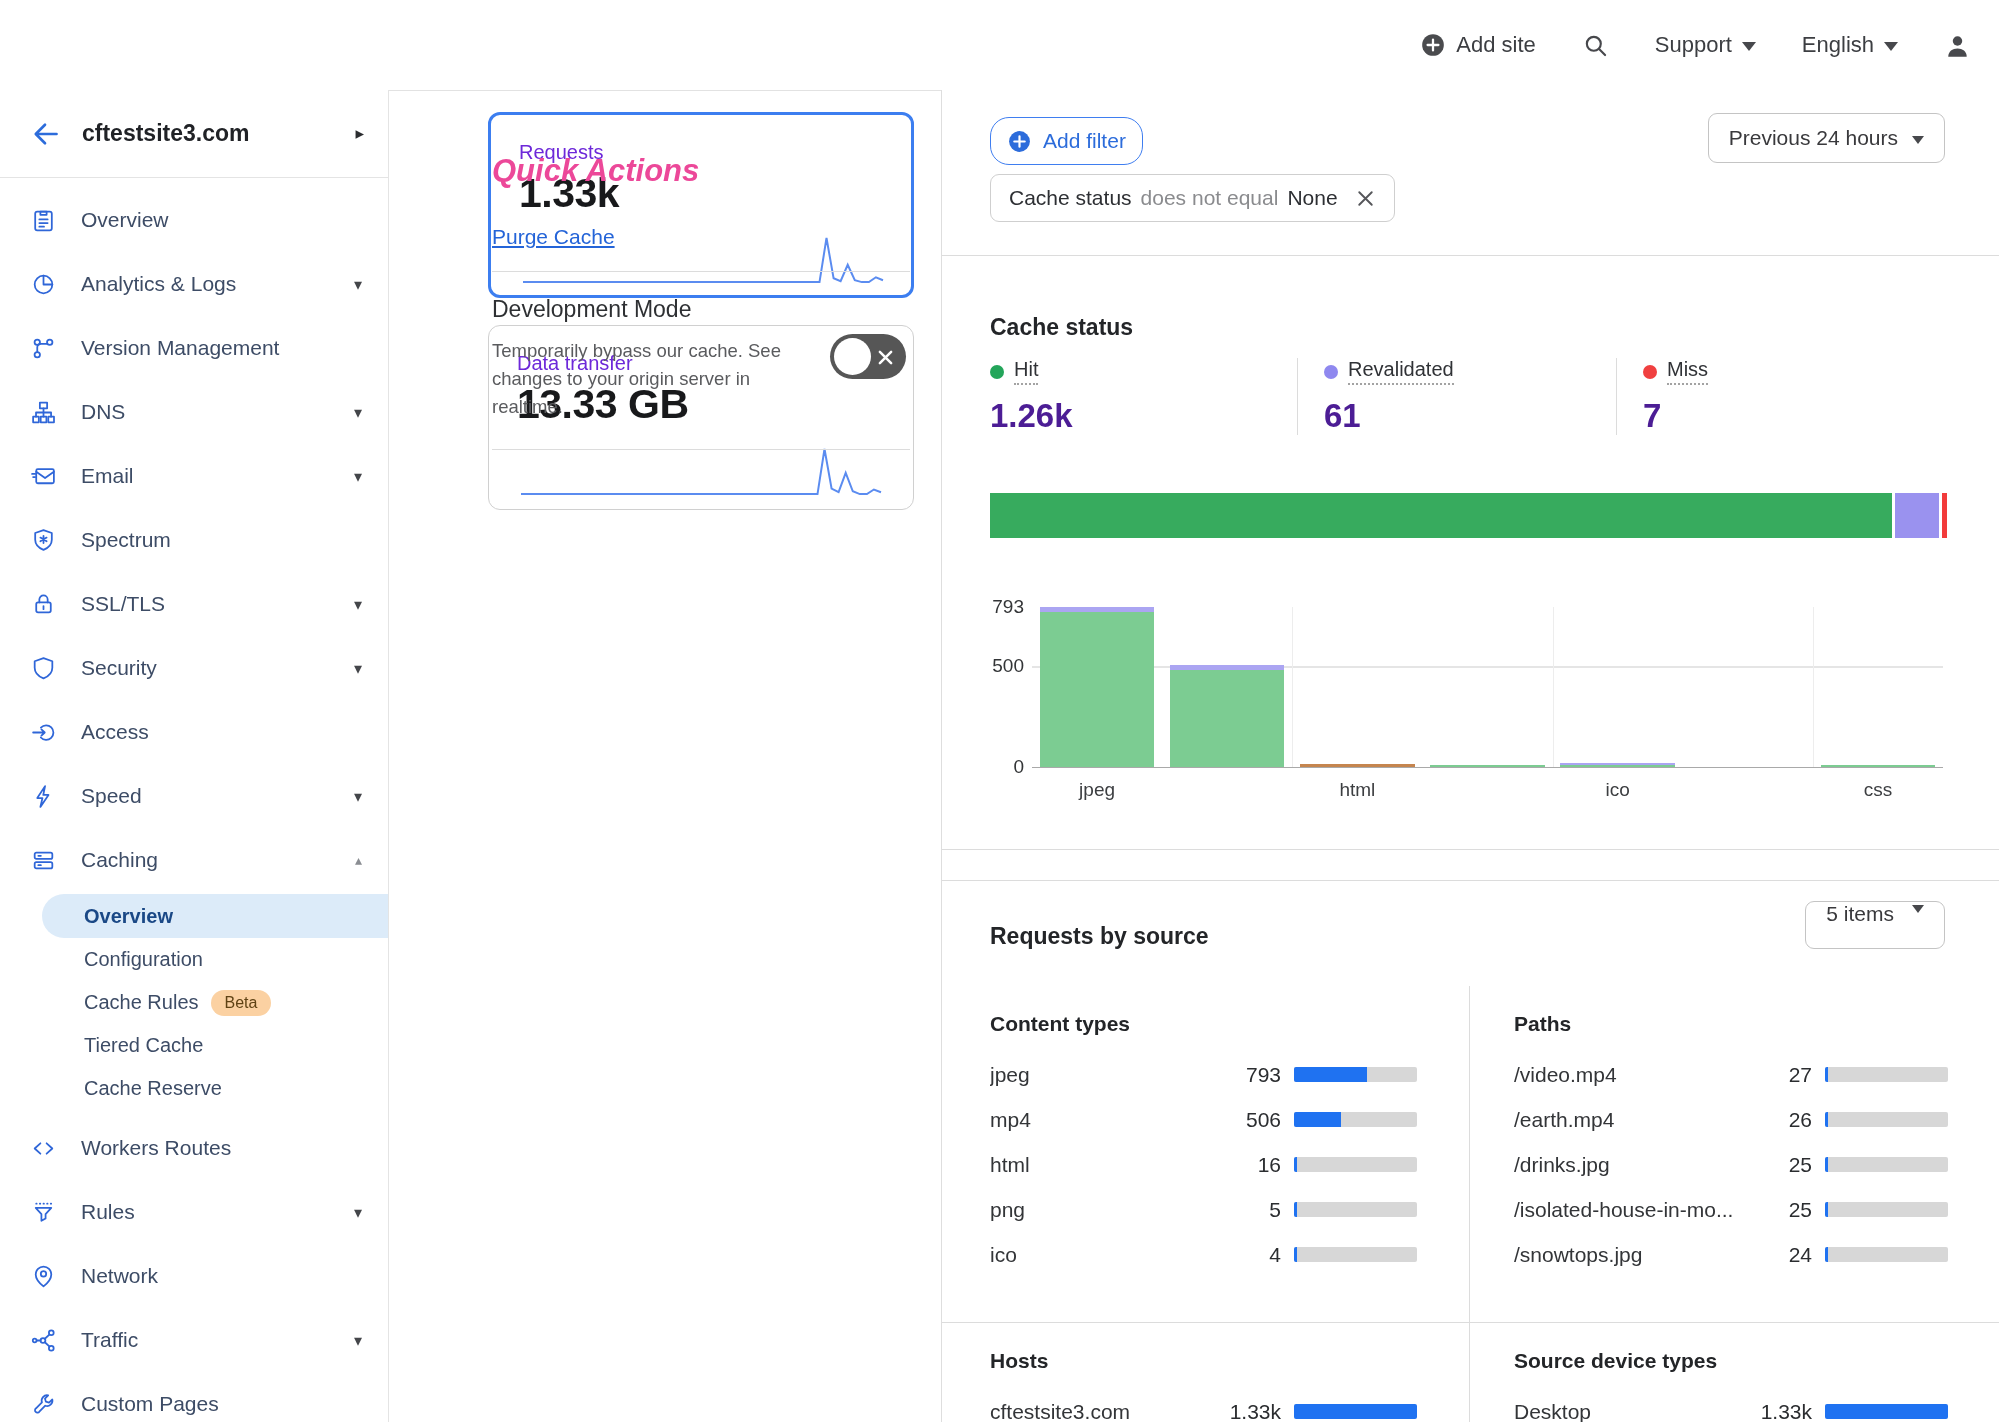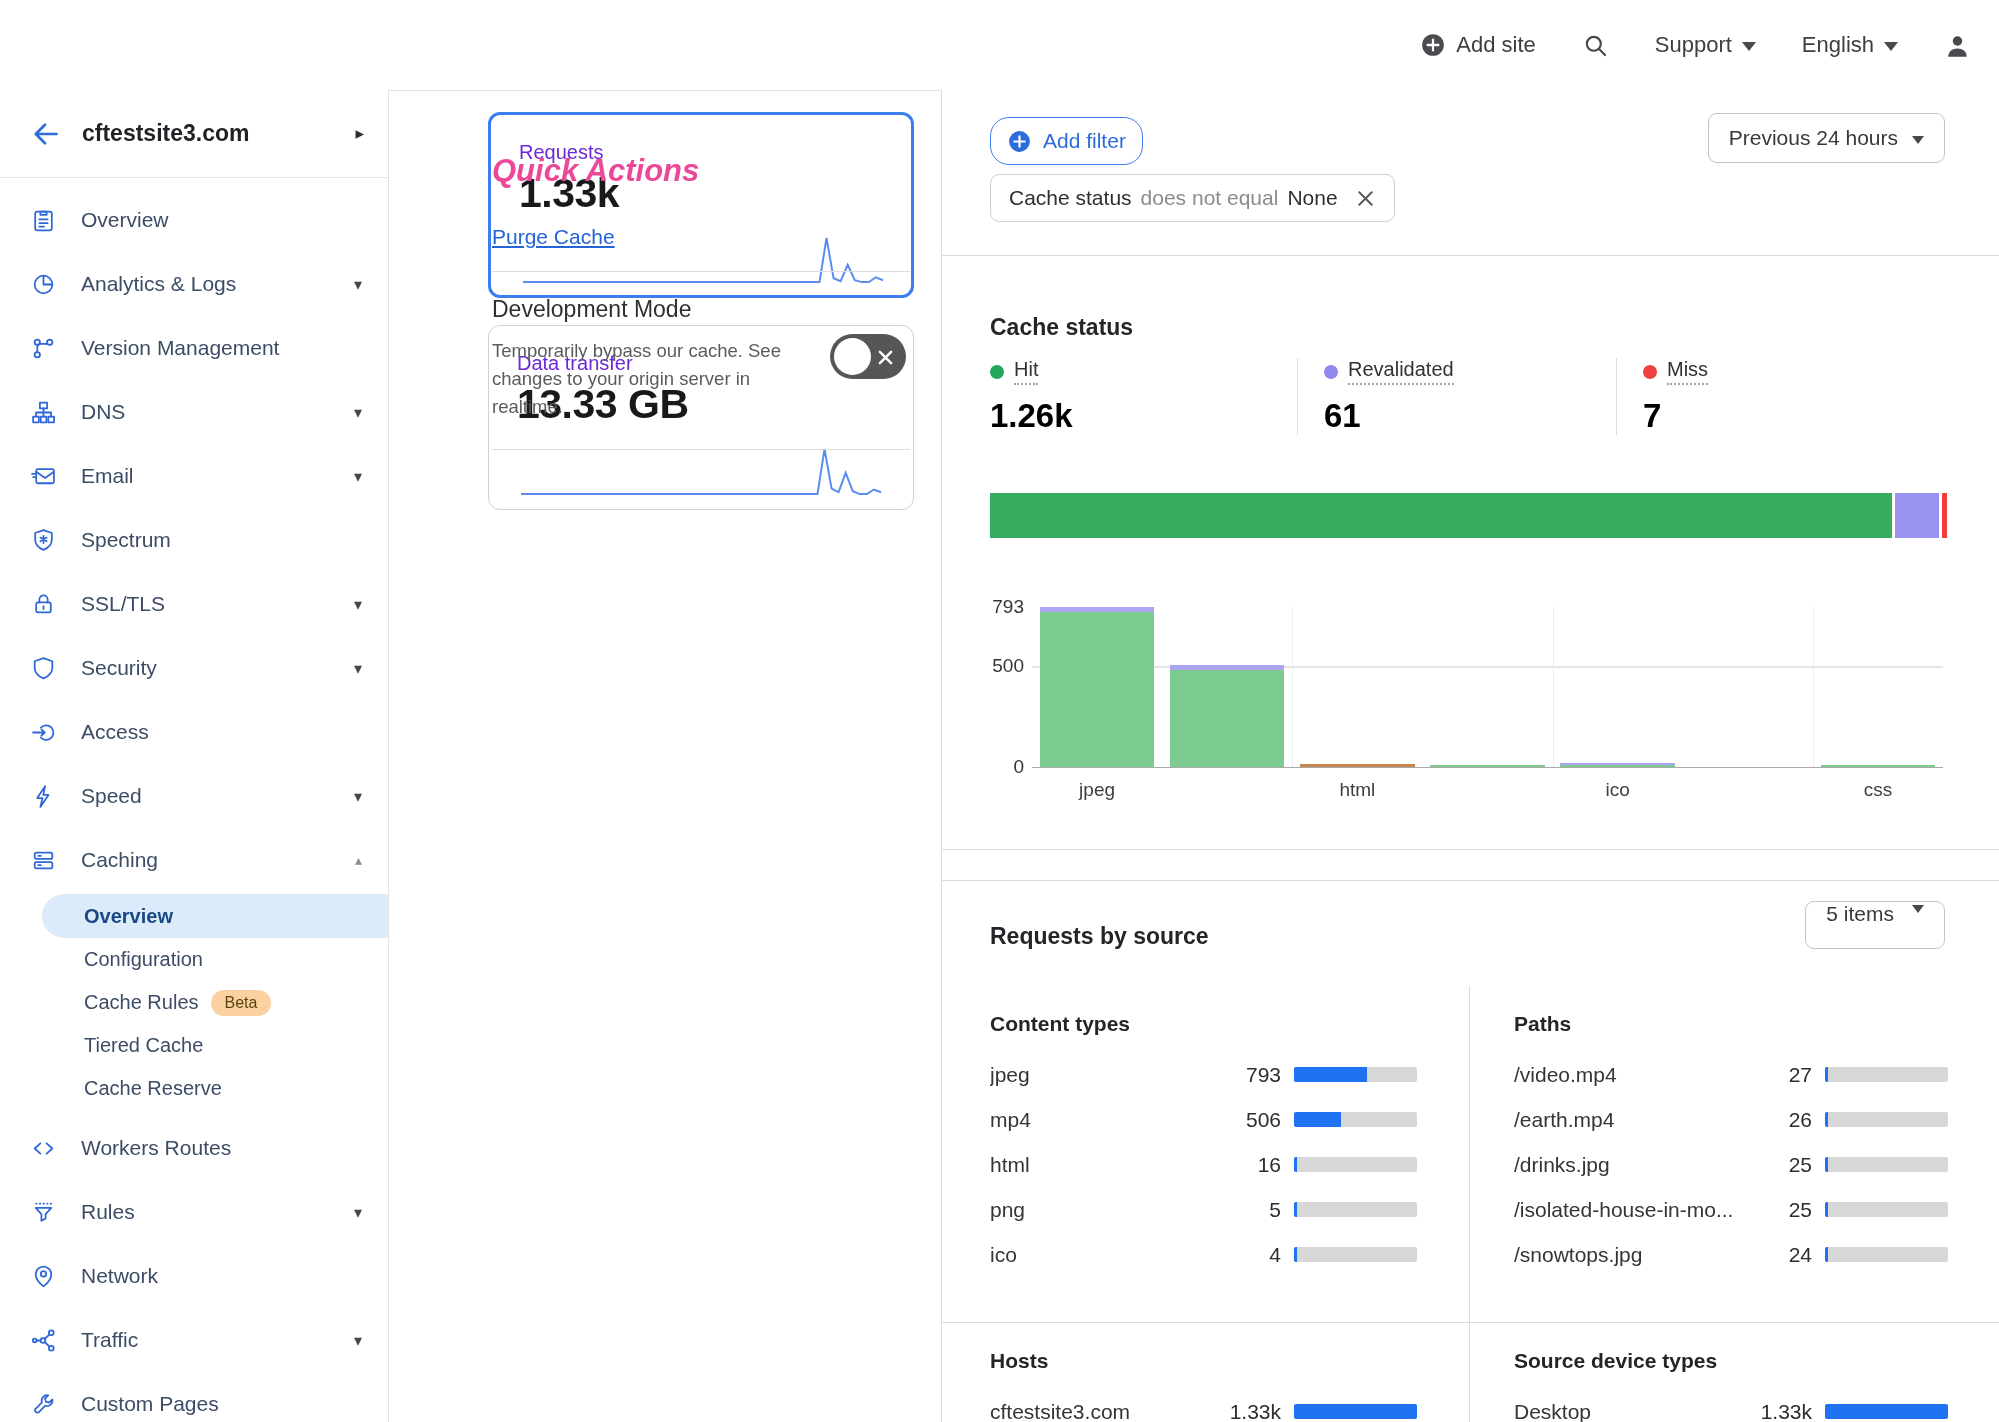--- a/index.html
+++ b/index.html
@@ -61,21 +61,21 @@
   .card1{position:absolute;left:0;right:0;top:165px;height:593px;border-top:1px solid #dcdcdc;border-bottom:1px solid #dcdcdc;}
   .sec-title{position:absolute;left:48px;font-size:23px;font-weight:bold;color:#232528;}
   .legend{position:absolute;left:48px;right:40px;top:102px;display:flex;}
   .stat{box-sizing:border-box;}
   .stat:nth-child(1){width:307px;}
   .stat:nth-child(2){width:319px;border-left:1px solid #dcdcdc;padding-left:26px;}
   .stat:nth-child(3){width:300px;border-left:1px solid #dcdcdc;padding-left:26px;}
   .stat-top{display:flex;align-items:center;gap:10px;}
   .dot{width:14px;height:14px;border-radius:50%;}
   .stat-label{font-size:20px;color:#303236;border-bottom:2px dotted #a3a3a3;padding-bottom:2px;cursor:help;}
-  .stat-value{font-size:33px;font-weight:bold;color:#000000;margin-top:12px;}
+  .stat-value{font-size:33px;font-weight:bold;color:#4c1d95;margin-top:12px;}
   .stackbar{position:absolute;left:48px;right:52px;top:237px;height:45px;display:flex;gap:3px;}
   .seg{height:100%;}
   .chart{position:absolute;left:48px;right:56px;top:345px;height:215px;}
   .plot{position:absolute;left:42px;right:0;top:6px;height:160px;border-bottom:1.5px solid #a9a9a9;}
   .grid-h{position:absolute;left:0;right:0;height:1.5px;background:#e5e5e5;}
   .grid-v{position:absolute;top:0;bottom:0;width:1px;background:#ededed;}
   .cells{position:absolute;left:0;right:0;top:0;bottom:0;display:flex;}
   .cell{flex:1;position:relative;}
   .vbar{position:absolute;bottom:0;left:6%;width:88%;display:flex;flex-direction:column-reverse;}
   .ylab{position:absolute;width:34px;text-align:right;font-size:19px;color:#333537;}

